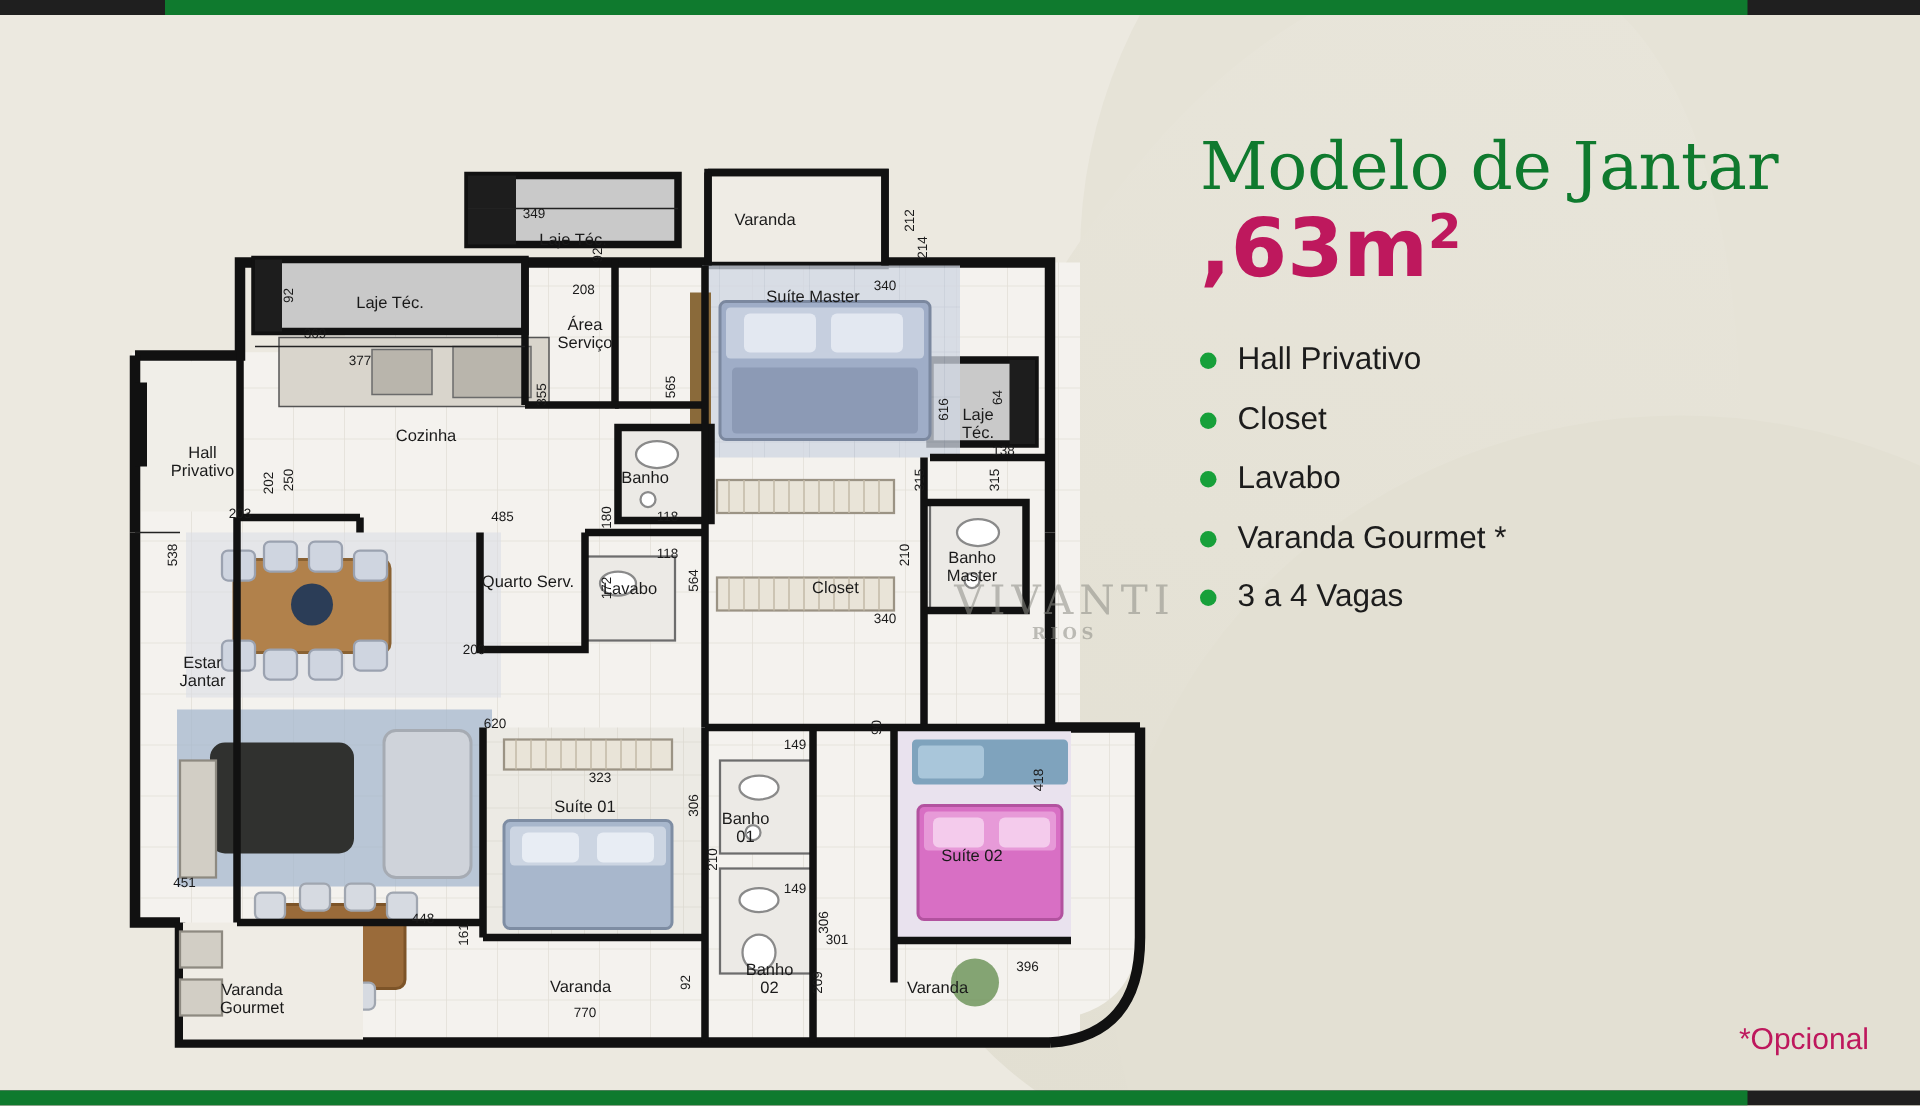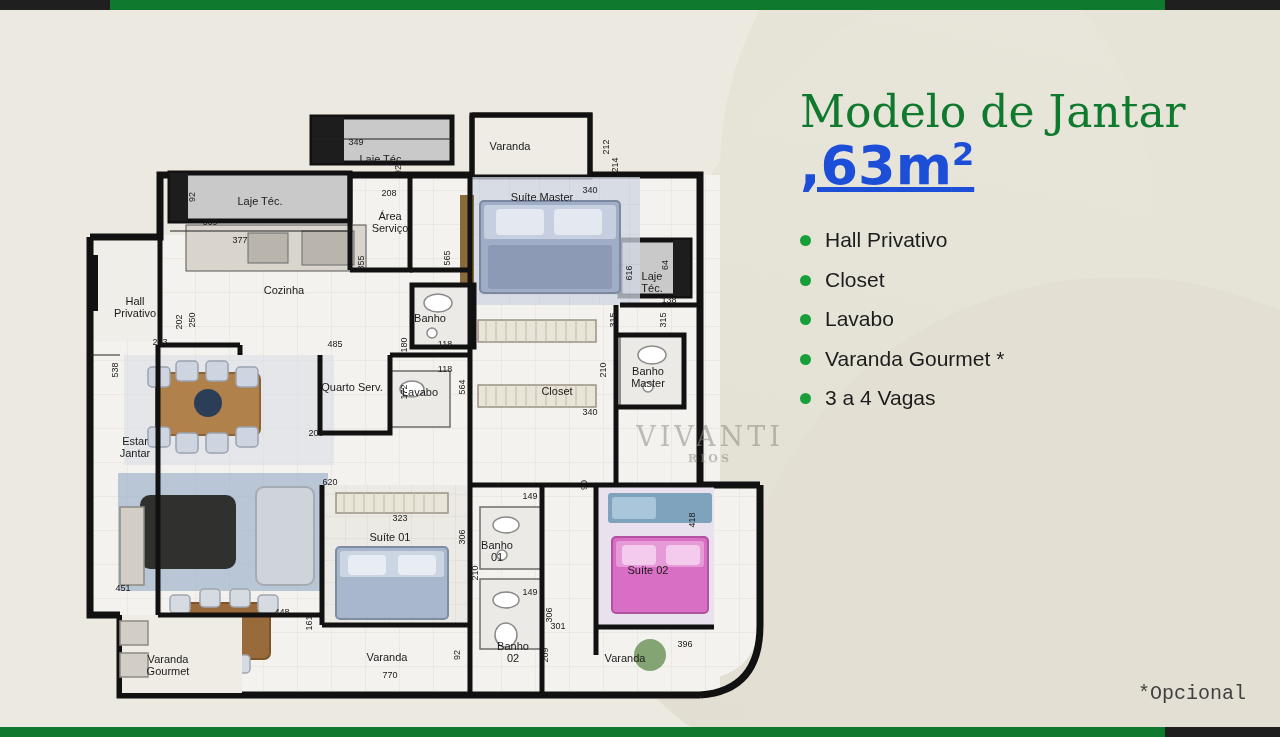--- a/index.html
+++ b/index.html
@@ -60,52 +60,52 @@
   .area-line {
     display: flex; align-items: baseline; margin: 2px 0 34px 0;
   }
   .area-big {
     font-family: "DejaVu Sans", sans-serif;
     font-size: 96px; font-weight: 700; color: #146b2b; line-height: 0.92;
     letter-spacing: -1px;
   }
   .area-small {
     font-family: "DejaVu Sans", sans-serif;
-    font-size: 54px; font-weight: 700; color: #1d4ed8; line-height: 1; text-decoration: underline;
+    font-size: 54px; font-weight: 700; color: #be185d; line-height: 1;
   }
   .area-sup { font-size: 32px; vertical-align: super; font-weight: 700; }
 
   .feature-list { list-style: none; margin: 0; padding: 0; }
   .feature-item {
     display: flex; align-items: flex-start;
     font-size: 21px; color: #1c1c1c; margin-bottom: 14px;
     line-height: 1.22;
   }
   .bullet {
     width: 11px; height: 11px; border-radius: 50%;
     background: #17a03a; margin-right: 14px; margin-top: 8px; flex: none;
   }
   .feature-text { white-space: pre-line; }
 
   .opcional {
     position: absolute; right: 34px; bottom: 32px;
-    font-size: 20px; color: #404040; font-family: Liberation Mono, monospace;
+    font-size: 20px; color: #be185d;
   }
 
   
   .plan {
     position: absolute; left: 60px; top: 55px;
     width: 720px; height: 610px;
   }
   .plan svg { display: block; }
 
   .wm {
     position: absolute; left: 560px; top: 330px;
     width: 180px; text-align: center;
-    color: #8d8d86; opacity: .55; pointer-events: none; margin-top: 36px;
+    color: #8d8d86; opacity: .55; pointer-events: none;
   }
   .wm-name { font-family: "DejaVu Serif", serif; font-size: 27px; letter-spacing: 4px; }
   .wm-sub { font-family: "DejaVu Serif", serif; font-size: 11px; letter-spacing: 3px; font-weight: bold; }
 </style>
 </head>
 <body>
 
 <div class="bg-wrap">
   <div class="bg-ellipse-1"></div>
   <div class="bg-leaf"></div>

